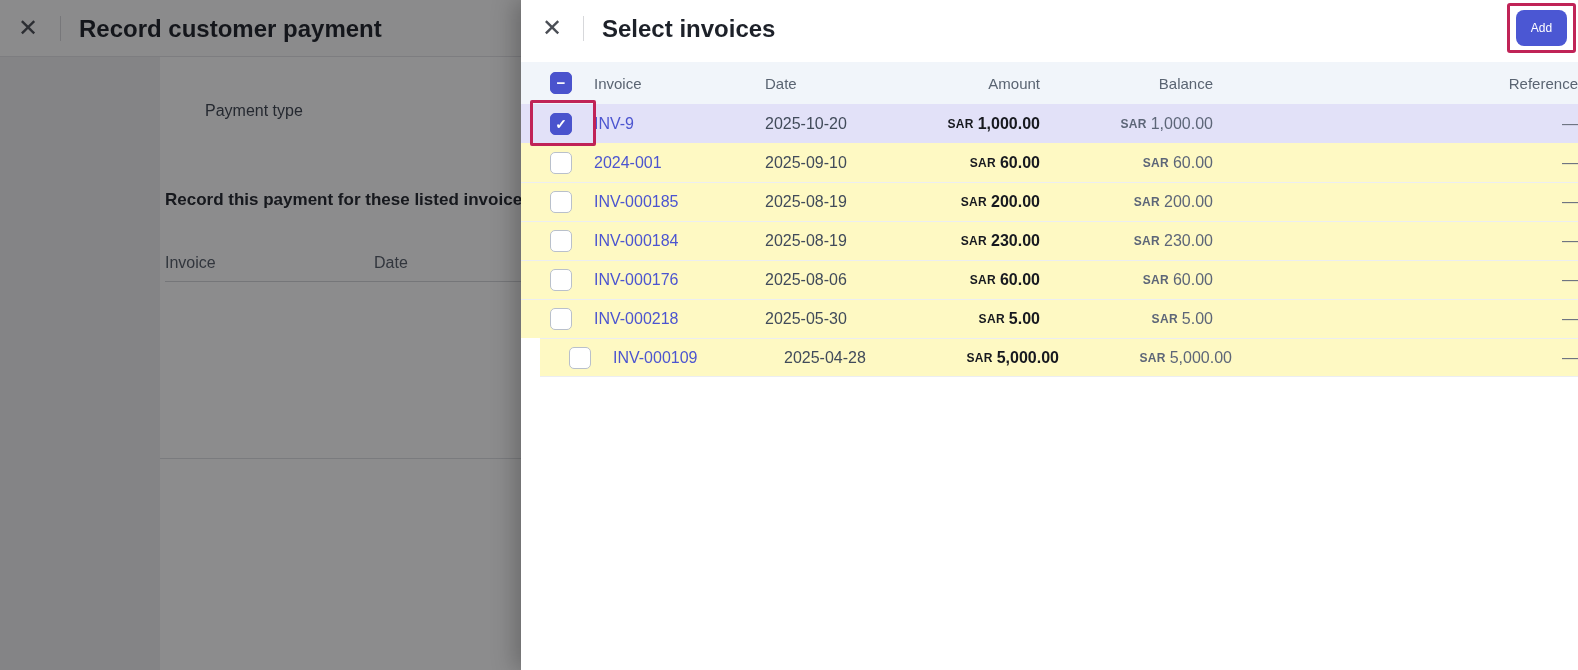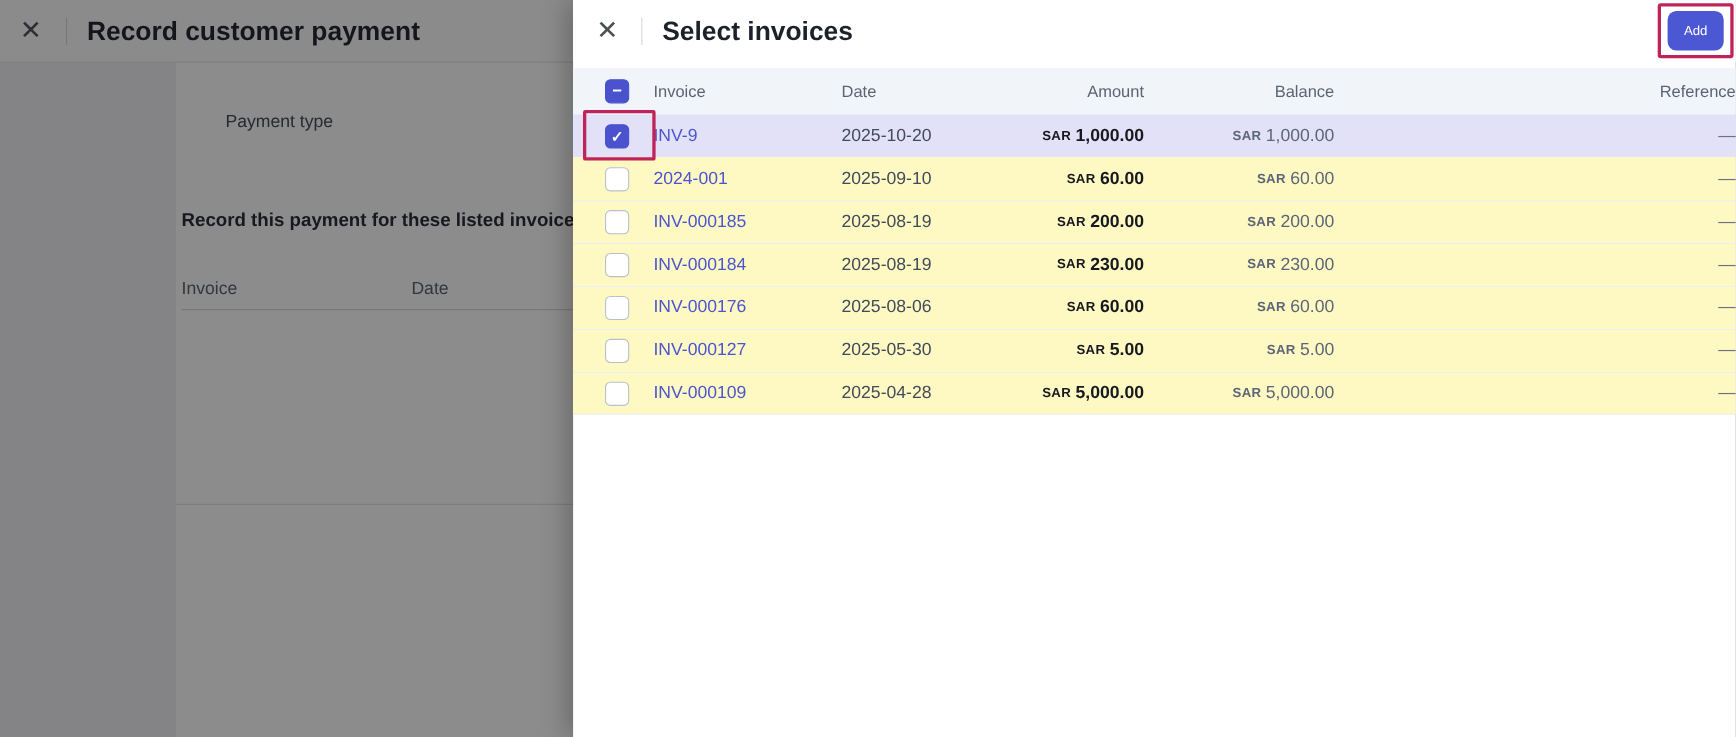--- a/index.html
+++ b/index.html
@@ -51,21 +51,21 @@
                     border:3px solid #c02357; border-radius:3px;
                     display:flex; align-items:center; justify-content:center; }
   .add-btn { width:51px; height:36px; background:#4b57d3; color:#fff; border:none;
              border-radius:8px; font-family:inherit; font-size:12px; cursor:pointer; }
 
   
   .inv-table { position:absolute; top:62px; left:0; width:1057px; }
   .inv-row { display:grid; grid-template-columns:73px 171px 160px 115px 173px 1fr;
              align-items:center; height:39px; background:#fef9c3; }
   .inv-row + .inv-row { border-top:1px solid #eceef1; }
-  .inv-row:last-child { border-bottom:1px solid #eceef1; }
+  .inv-row:last-child { border-bottom:1px solid #eceef1;margin-left:19px; }
   .inv-head { height:42px; background:#f1f5fa; border:none !important; }
   .inv-head .cell { font-size:15px; color:#5a6472; font-weight:400; }
   .inv-row.selected { background:#e2e1f8; }
   .inv-row.selected + .inv-row { border-top-color:transparent; }
 
   .cell { font-size:16px; }
   .cell.cb { padding-left:29px; }
   .cell.right { text-align:right; }
   .cell.center { text-align:right; }
   .invoice-link { color:#4c55d0; cursor:pointer; }
@@ -196,21 +196,21 @@
     <div class="cell right balance-cell"><span class="cur">SAR</span><span class="val">60.00</span></div>
     <div class="cell center ref-cell">—</div>
   </div>
 
   <div class="inv-row">
     <div class="cell cb">
       <div class="checkbox">
               <span class="glyph"></span>
             </div>
     </div>
-    <div class="cell invoice-link">INV-000127</div>
+    <div class="cell invoice-link">INV-000218</div>
     <div class="cell date-cell">2025-05-30</div>
     <div class="cell right amount-cell"><span class="cur">SAR</span><span class="val">5.00</span></div>
     <div class="cell right balance-cell"><span class="cur">SAR</span><span class="val">5.00</span></div>
     <div class="cell center ref-cell">—</div>
   </div>
 
   <div class="inv-row">
     <div class="cell cb">
       <div class="checkbox">
               <span class="glyph"></span>

